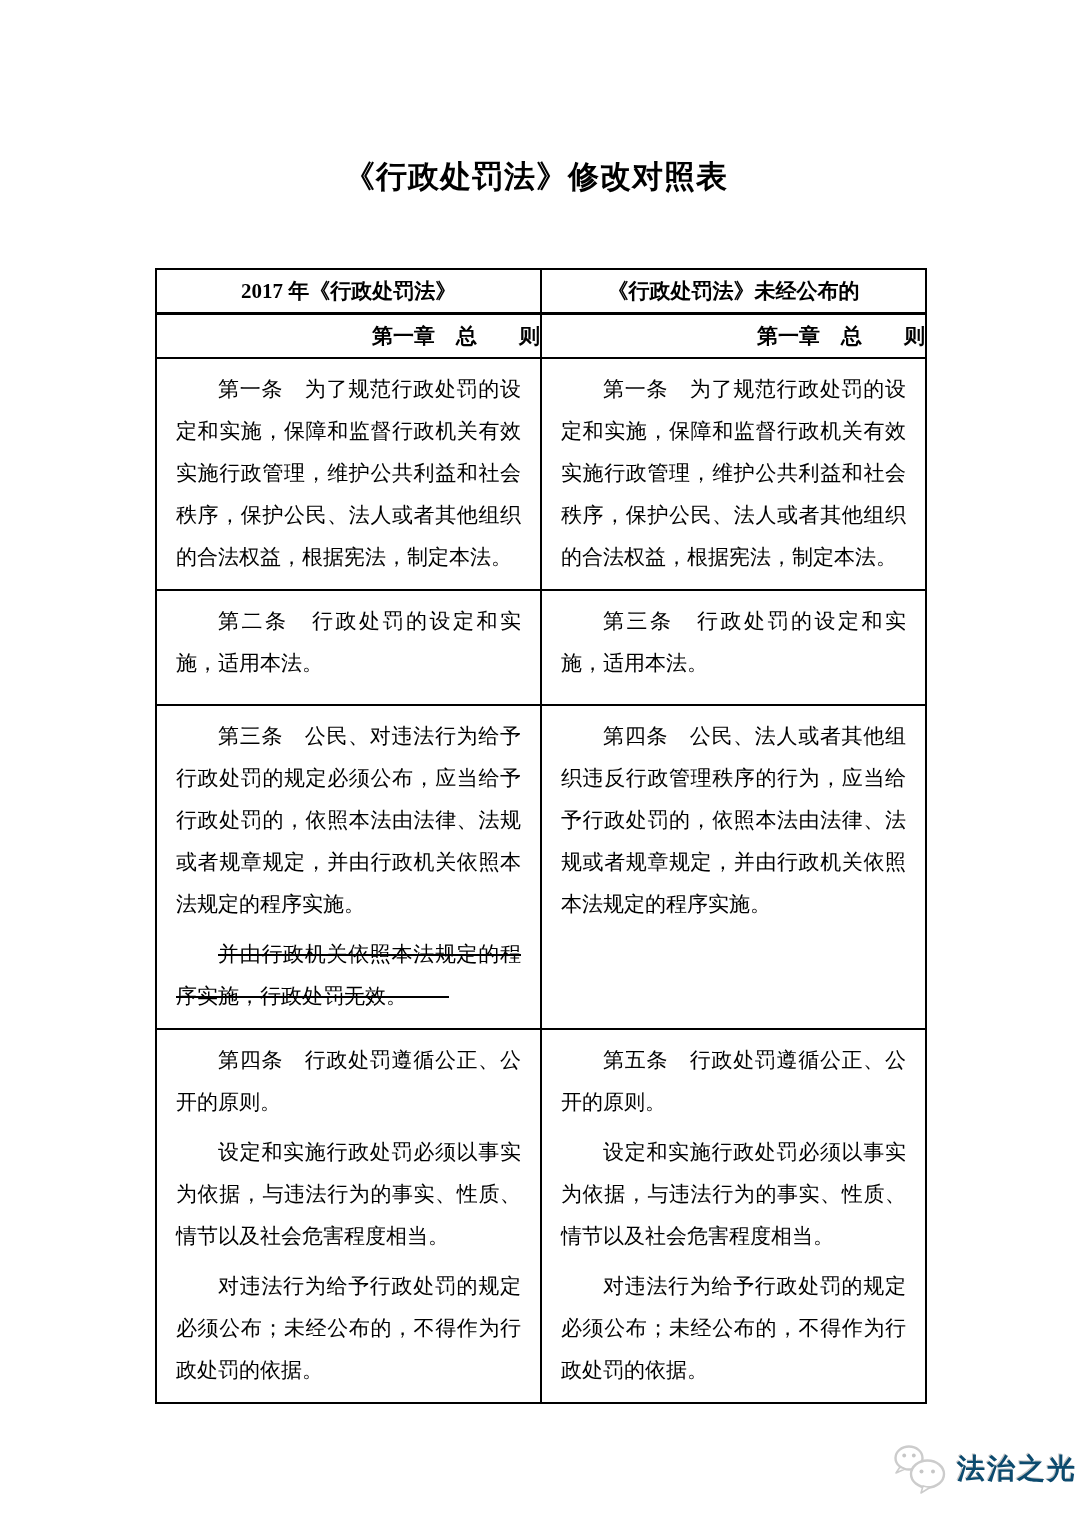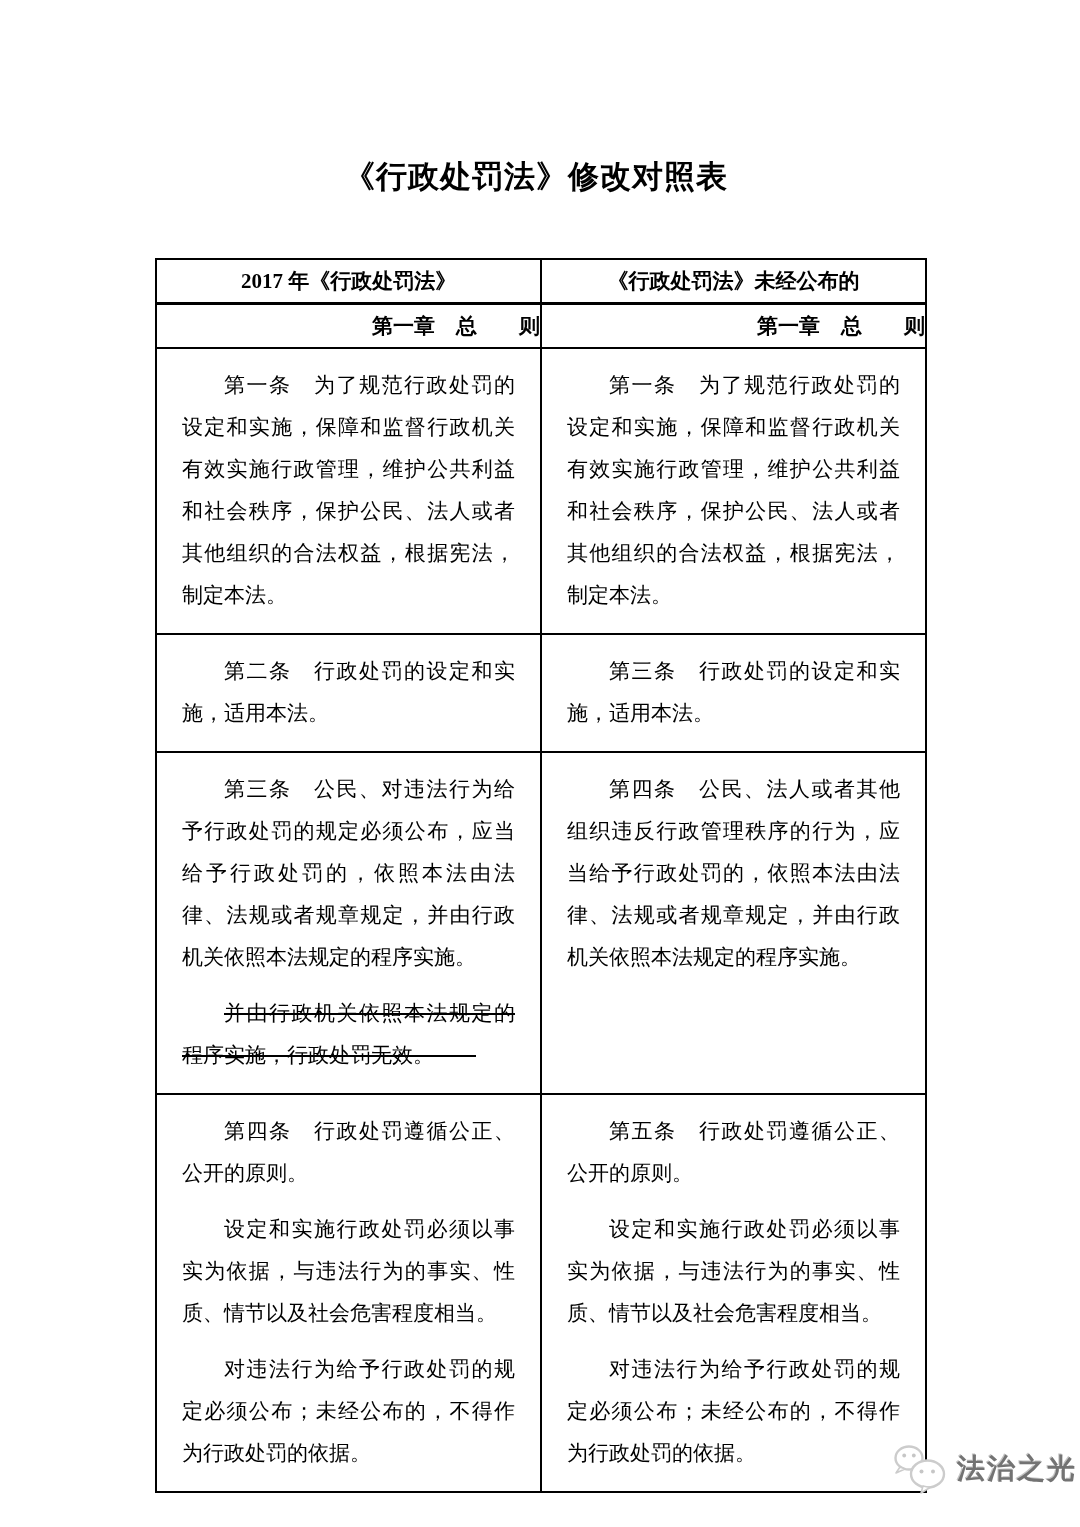--- a/index.html
+++ b/index.html
@@ -17,21 +17,21 @@
     top: 156px; left: 0; right: 8px;
     margin: 0;
     text-align: center;
     font-size: 31px;
     font-weight: bold;
     letter-spacing: 1px;
   }
 
   table.doc-table {
     position: absolute;
-    left: 155px; top: 258px;
+    left: 155px; top: 268px;
     width: 770px;
     border-collapse: collapse;
     table-layout: fixed;
     padding-left: 48px;
   }
   .doc-table col { width: 385px; }
   .doc-table th, .doc-table td {
     border: 2px solid var(--border, #000000);
     vertical-align: top;
     padding: 1px 11px 3px 11px;
@@ -49,21 +49,21 @@
     border-bottom-width: 3px;
     font-size: 21px;
   }
   .doc-table tr.chapter-row td {
     font-weight: bold;
     text-align: right;
     vertical-align: middle;
     padding: 0;
   }
   .para {
-    margin: 14px;
+    margin: 8px;
     text-indent: 2em;
     text-align: justify;
   }
   .struck {
     text-decoration: line-through;
     text-decoration-thickness: 2px;
     text-decoration-color: #000;
   }
   .hl {
     background: var(--highlight, #d9d9d9);
@@ -75,21 +75,21 @@
     display: flex;
     align-items: center;
     gap: 7px;
     user-select: none;
   }
   .watermark-text {
     font-family: "Liberation Sans", "DejaVu Sans", sans-serif;
     font-size: 28px;
     font-weight: bold;
     letter-spacing: 2px;
-    color: #737373;
+    color: #0c4a6e;
     text-shadow: 1px 1px 0 #ffffff, -1px -1px 0 #c4c4c4;
   }
   .wechat-icon { display: block; }
 </style>
 </head>
 <body>
 
 <div class="page">
 
   <h1 class="page-title">《行政处罚法》修改对照表</h1>

